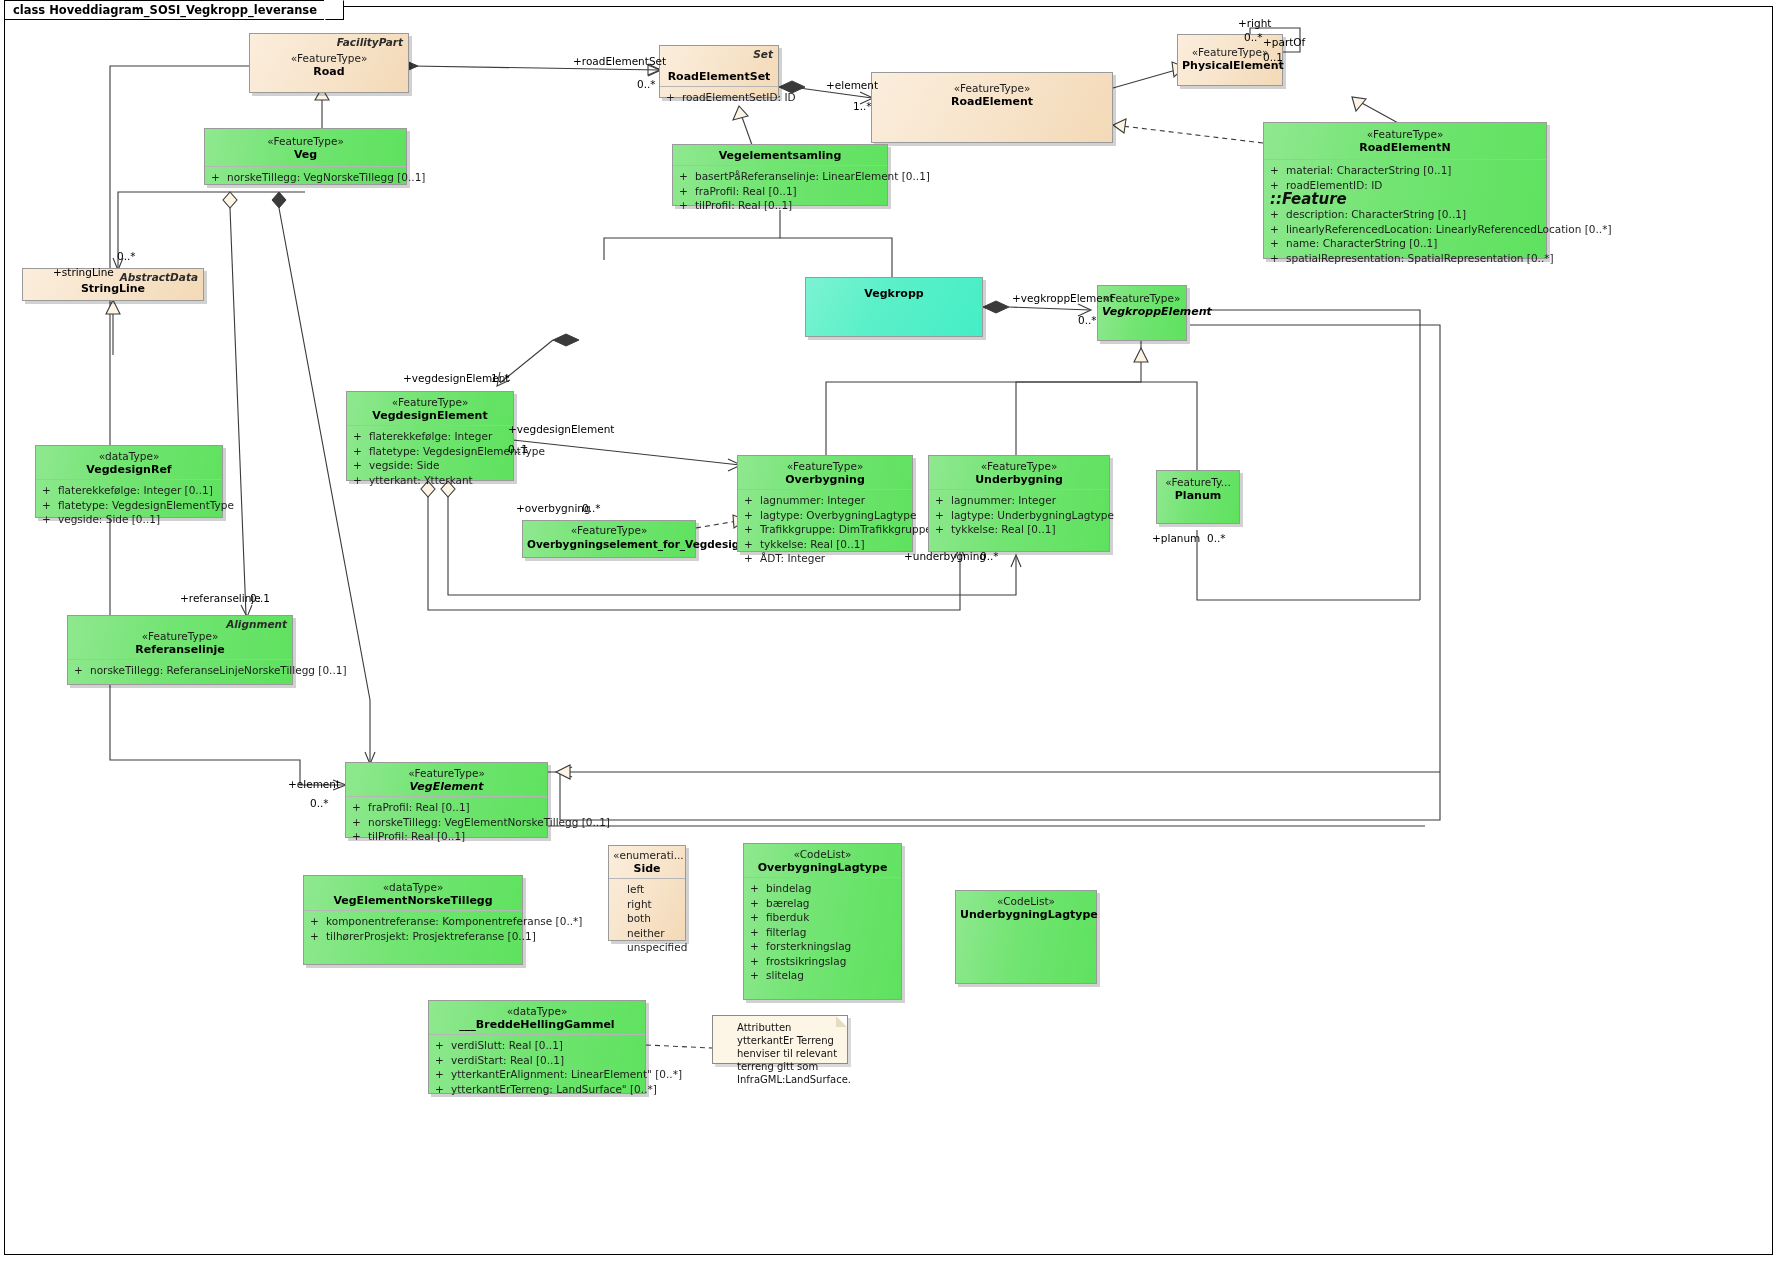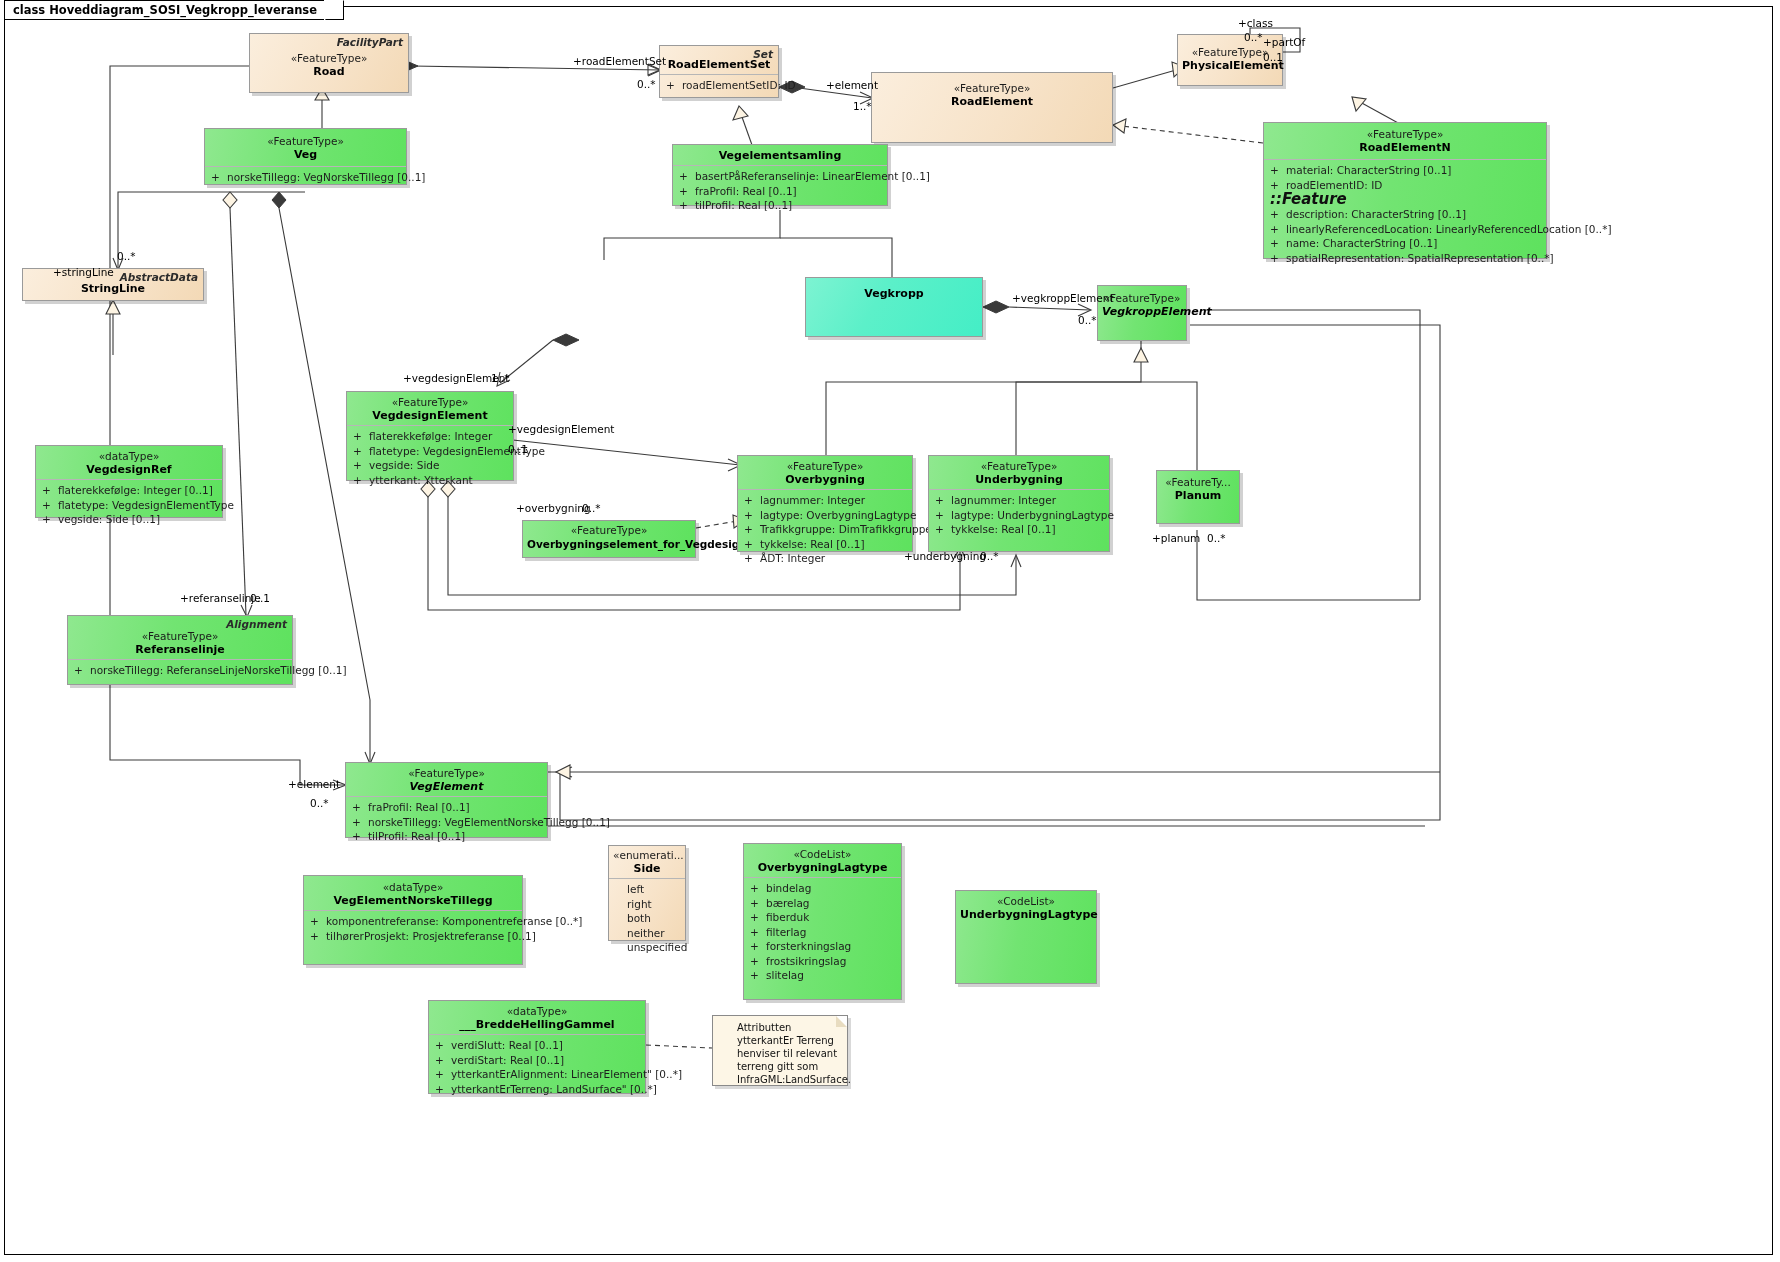--- a/index.html
+++ b/index.html
@@ -153,21 +153,21 @@
   <div class="cls fill-tan" style="left:249px;top:33px;width:160px;height:60px;">
     <div class="corner">FacilityPart</div>
     <div class="hdr" style="padding-top:18px;">
       <div class="stereo">«FeatureType»</div>
       <div class="nm">Road</div>
     </div>
   </div>
 
   <div class="cls fill-tan" style="left:659px;top:45px;width:120px;height:53px;">
     <div class="corner">Set</div>
-    <div class="hdr" style="padding-top:12px;padding-bottom:2px;">
+    <div class="hdr" style="padding-top:24px;padding-bottom:2px;">
       <div class="nm">RoadElementSet</div>
     </div>
     <div class="attrs">
       <div class="attr"><span class="vis">+</span><span>roadElementSetID: ID</span></div>
     </div>
   </div>
 
   <div class="cls fill-tan" style="left:871px;top:72px;width:242px;height:71px;">
     <div class="hdr" style="padding-top:9px;">
       <div class="stereo">«FeatureType»</div>
@@ -383,29 +383,29 @@
       <div class="nm">___BreddeHellingGammel</div>
     </div>
     <div class="attrs">
       <div class="attr"><span class="vis">+</span><span>verdiSlutt: Real [0..1]</span></div>
       <div class="attr"><span class="vis">+</span><span>verdiStart: Real [0..1]</span></div>
       <div class="attr"><span class="vis">+</span><span>ytterkantErAlignment: LinearElement" [0..*]</span></div>
       <div class="attr"><span class="vis">+</span><span>ytterkantErTerreng: LandSurface" [0..*]</span></div>
     </div>
   </div>
 
-  <div class="note" style="left:712px;top:1015px;width:136px;height:71px;padding-left:24px;">
+  <div class="note" style="left:712px;top:1015px;width:136px;height:49px;padding-left:24px;">
     <span>Attributten ytterkantEr Terreng henviser til relevant terreng gitt som InfraGML:LandSurface.</span>
   </div>
 
   <div class="lbl" style="left:573px;top:55px;">+roadElementSet</div>
   <div class="lbl" style="left:637px;top:78px;">0..*</div>
   <div class="lbl" style="left:826px;top:79px;">+element</div>
   <div class="lbl" style="left:853px;top:100px;">1..*</div>
-  <div class="lbl" style="left:1238px;top:17px;">+class</div>
+  <div class="lbl" style="left:1238px;top:17px;">+right</div>
   <div class="lbl" style="left:1244px;top:31px;">0..*</div>
   <div class="lbl" style="left:1263px;top:36px;">+partOf</div>
   <div class="lbl" style="left:1263px;top:51px;">0..1</div>
   <div class="lbl" style="left:53px;top:250px;margin-top:16px;">+stringLine</div>
   <div class="lbl" style="left:117px;top:250px;">0..*</div>
   <div class="lbl" style="left:403px;top:372px;">+vegdesignElement</div>
   <div class="lbl" style="left:491px;top:372px;">1..*</div>
   <div class="lbl" style="left:508px;top:423px;">+vegdesignElement</div>
   <div class="lbl" style="left:508px;top:443px;">0..1</div>
   <div class="lbl" style="left:1012px;top:292px;">+vegkroppElement</div>

